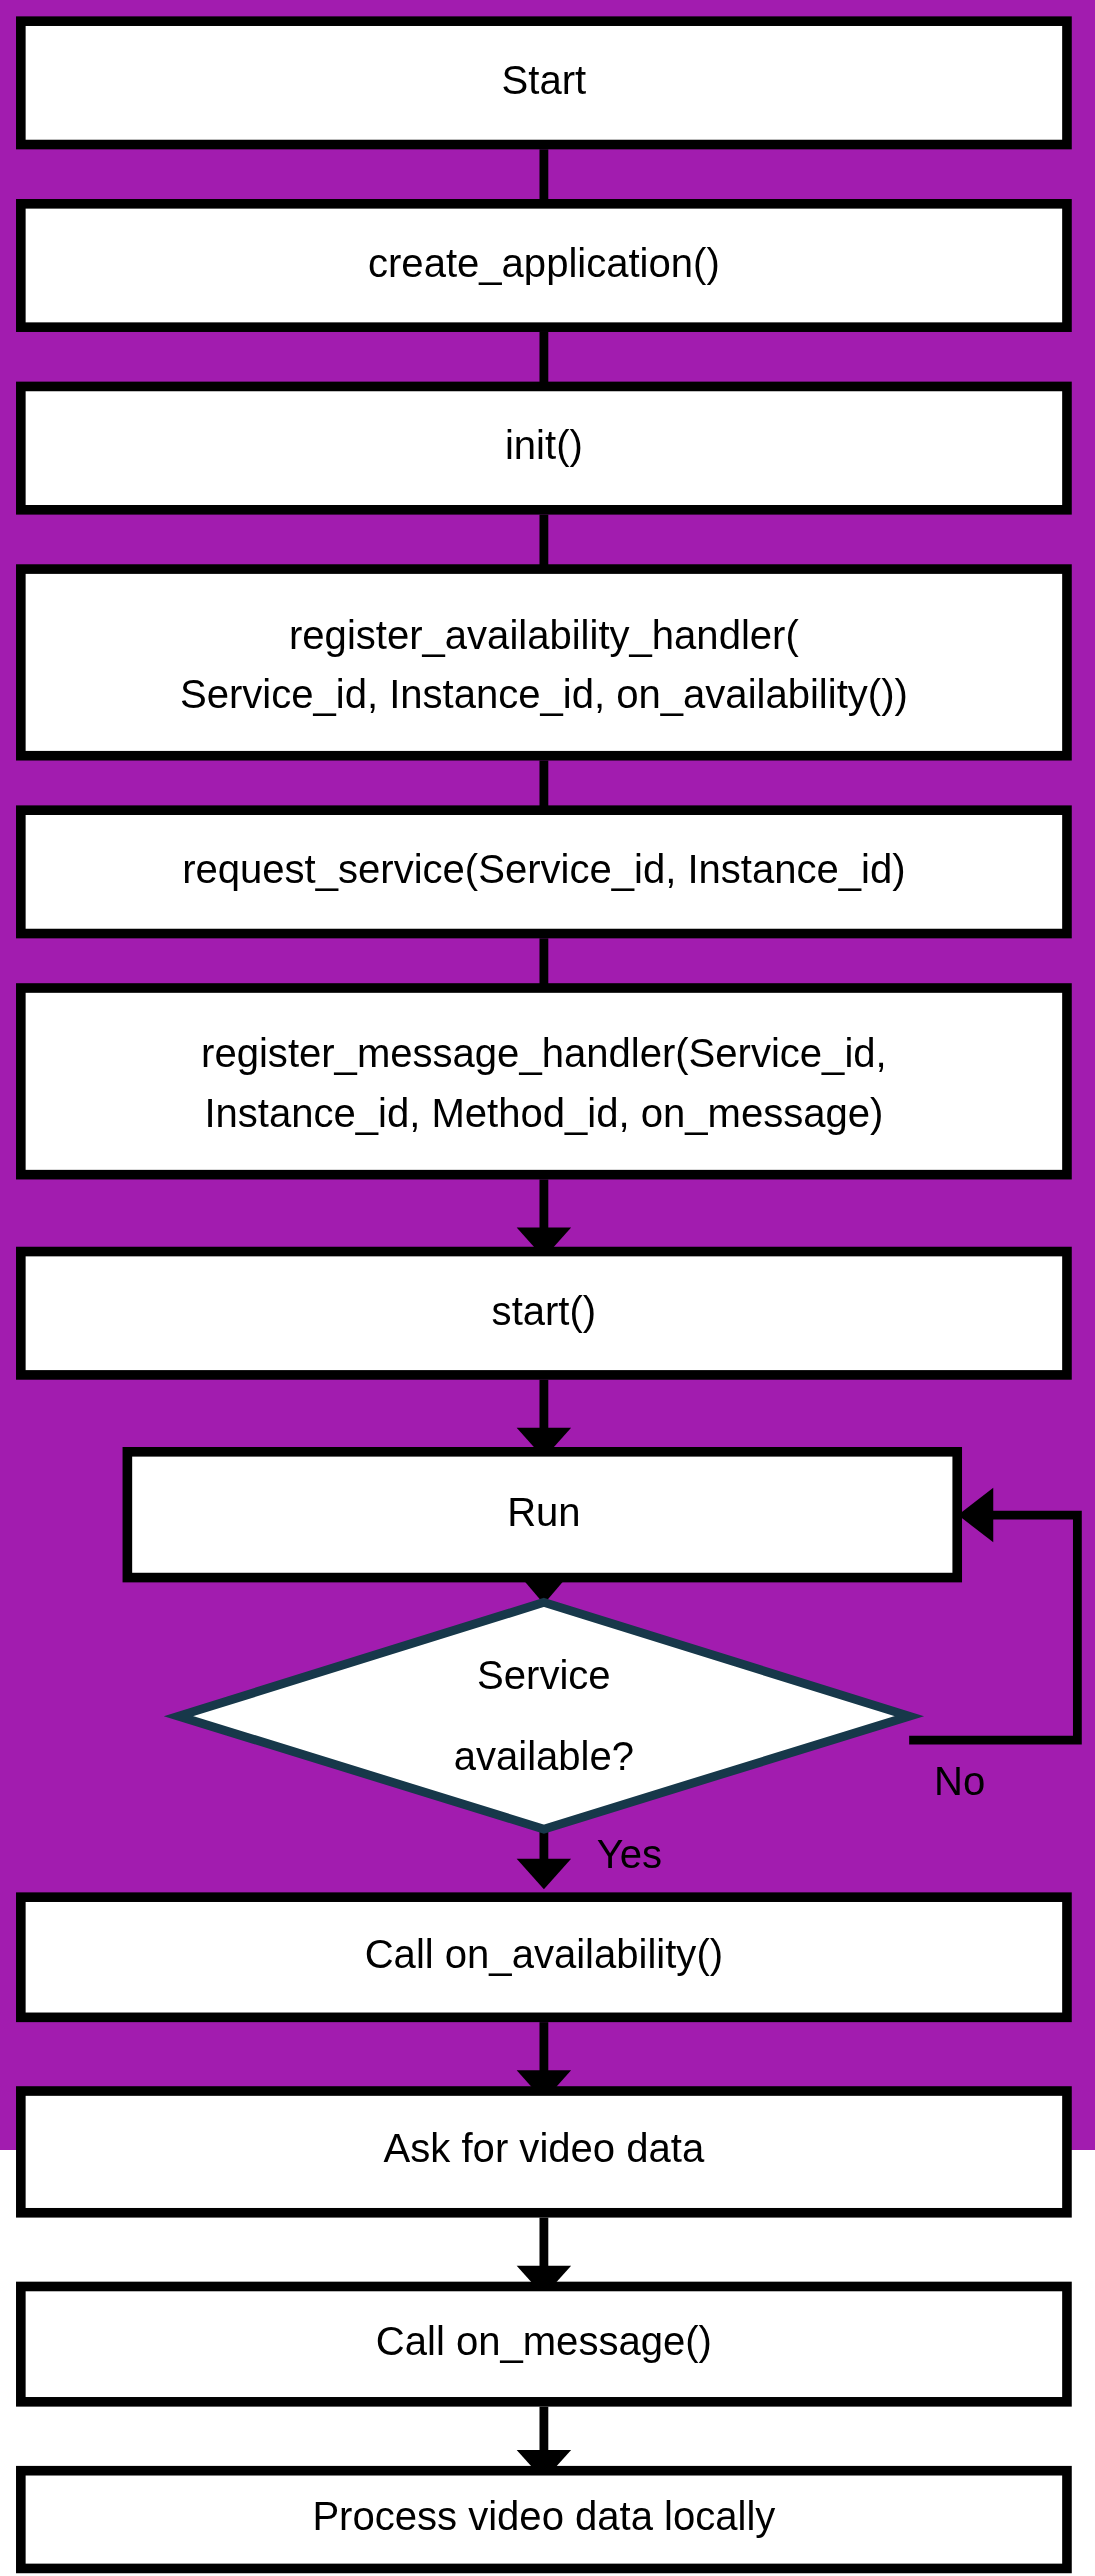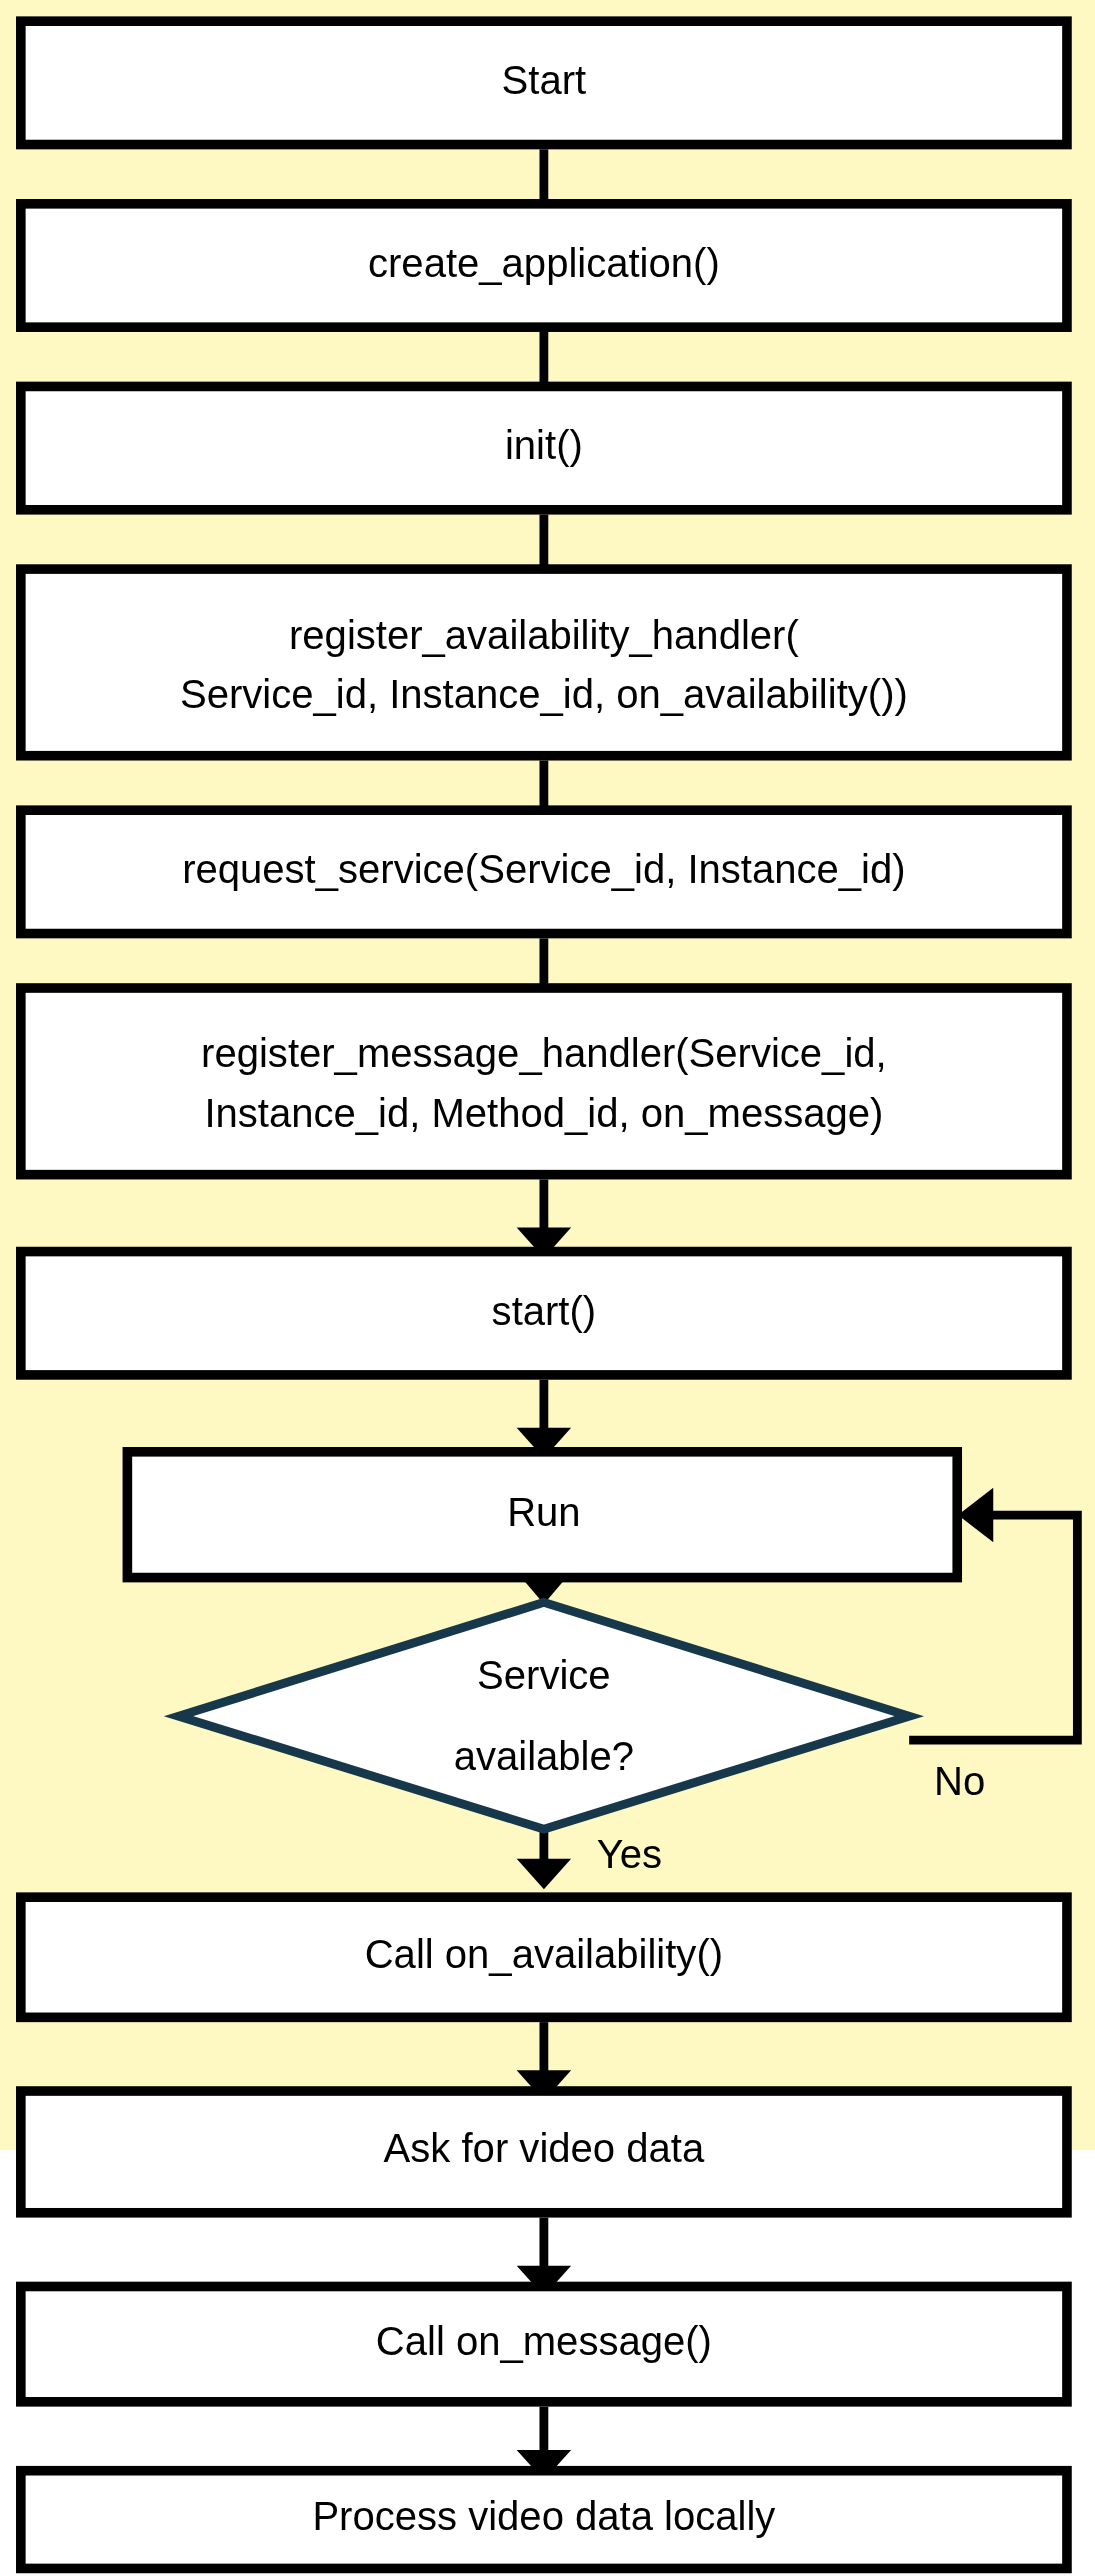--- a/index.html
+++ b/index.html
@@ -11,21 +11,21 @@
   body {
     width: 1095px;
     height: 2576px;
     font-family: "Liberation Sans", "DejaVu Sans", sans-serif;
     overflow: hidden;
   }
   #flowchart-root {
     position: relative;
     width: 1095px;
     height: 2150px;
-    background: #fef9c3;
+    background: #a21caf;
   }
   #flowchart-svg {
     position: absolute;
     top: 0;
     left: 0;
     width: 1095px;
     height: 2576px;
     display: block;
   }
   .node-box {

